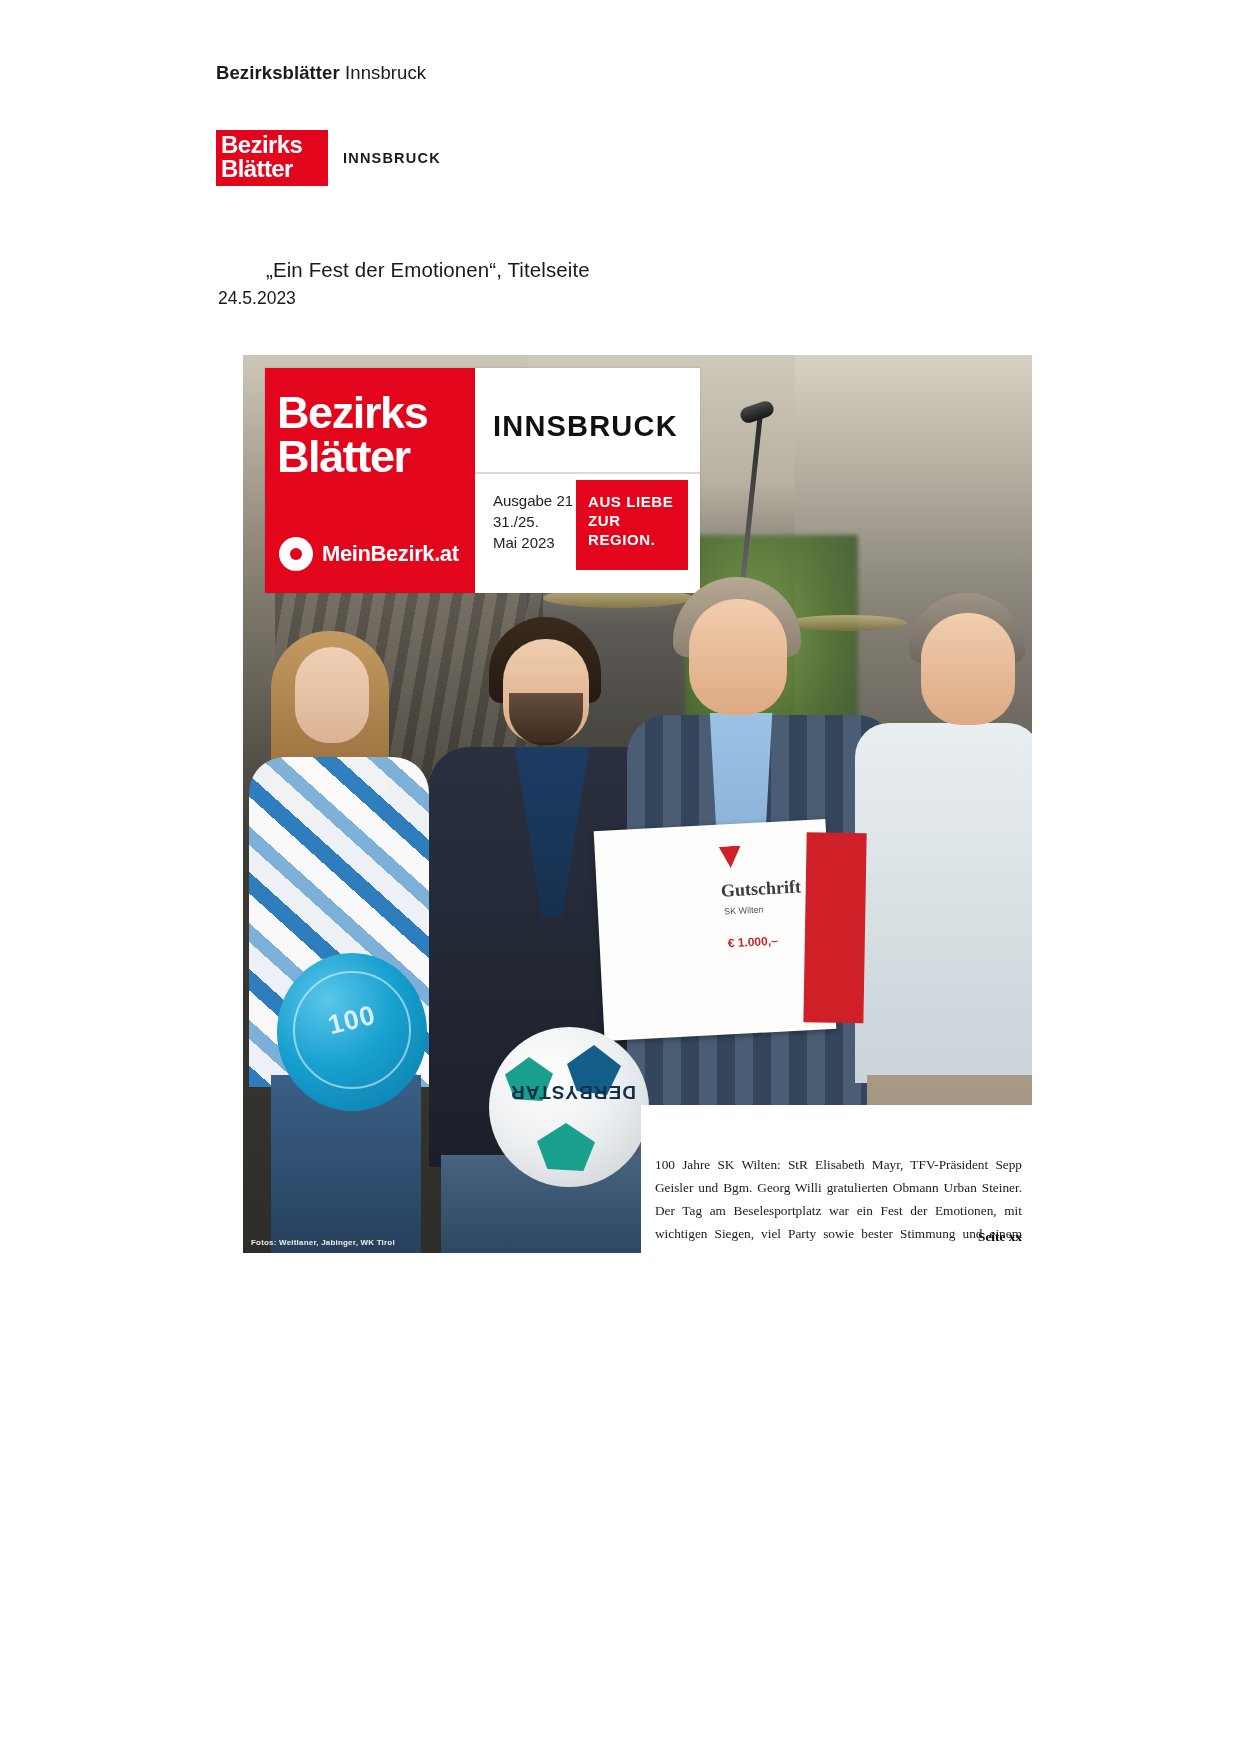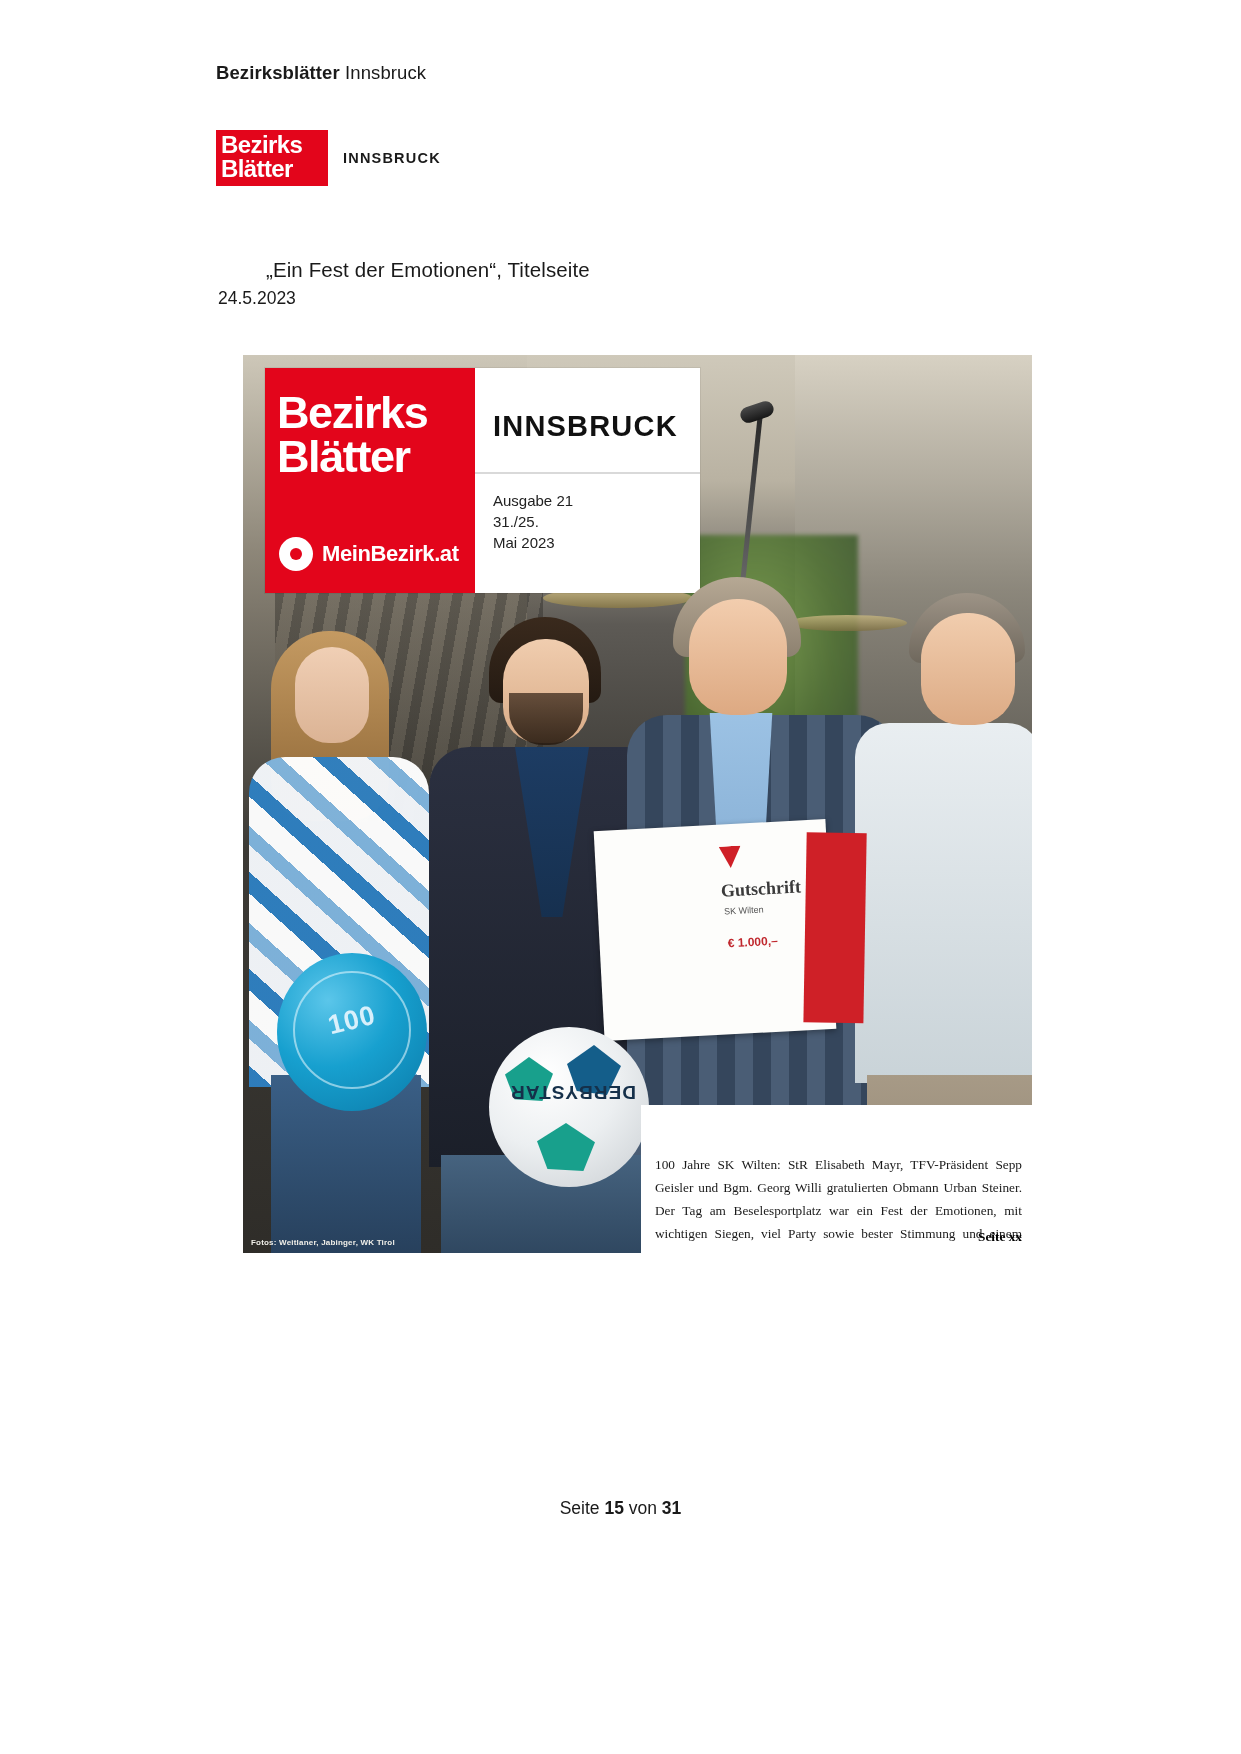--- a/index.html
+++ b/index.html
@@ -467,20 +467,25 @@
         </div>
       </div>
       <div class="mh-right">
         <div class="city">INNSBRUCK</div>
         <div class="hr"></div>
         <div class="issue">
           <div>Ausgabe 21</div>
           <div>31./25.</div>
           <div>Mai 2023</div>
         </div>
+        <div class="slogan">
+          <div>AUS LIEBE</div>
+          <div>ZUR</div>
+          <div>REGION.</div>
+        </div>
       </div>
     </div>
 
     <div class="person p-woman">
       <div class="hair"></div>
       <div class="torso"></div>
       <div class="jeans"></div>
       <div class="face"></div>
     </div>
 
@@ -529,20 +534,14 @@
     </div>
 
     <div class="credit">Fotos: Weitlaner, Jabinger, WK Tirol</div>
 
     <div class="headline-band">
       <div class="dek">100 Jahre SK Wilten: StR Elisabeth Mayr, TFV-Präsident Sepp Geisler und Bgm. Georg Willi gratulierten Obmann Urban Steiner. Der Tag am Beselesportplatz war ein Fest der Emotionen, mit wichtigen Siegen, viel Party sowie bester Stimmung und einem Heiratsantrag.</div>
       <div class="page-ref">Seite xx</div>
     </div>
   </div>
 
-  <div class="footer">
-    <span>Seite</span>
-    <b>15</b>
-    <span>von</span>
-    <b>31</b>
-  </div>
 
 </div>
 
 </body></html>

